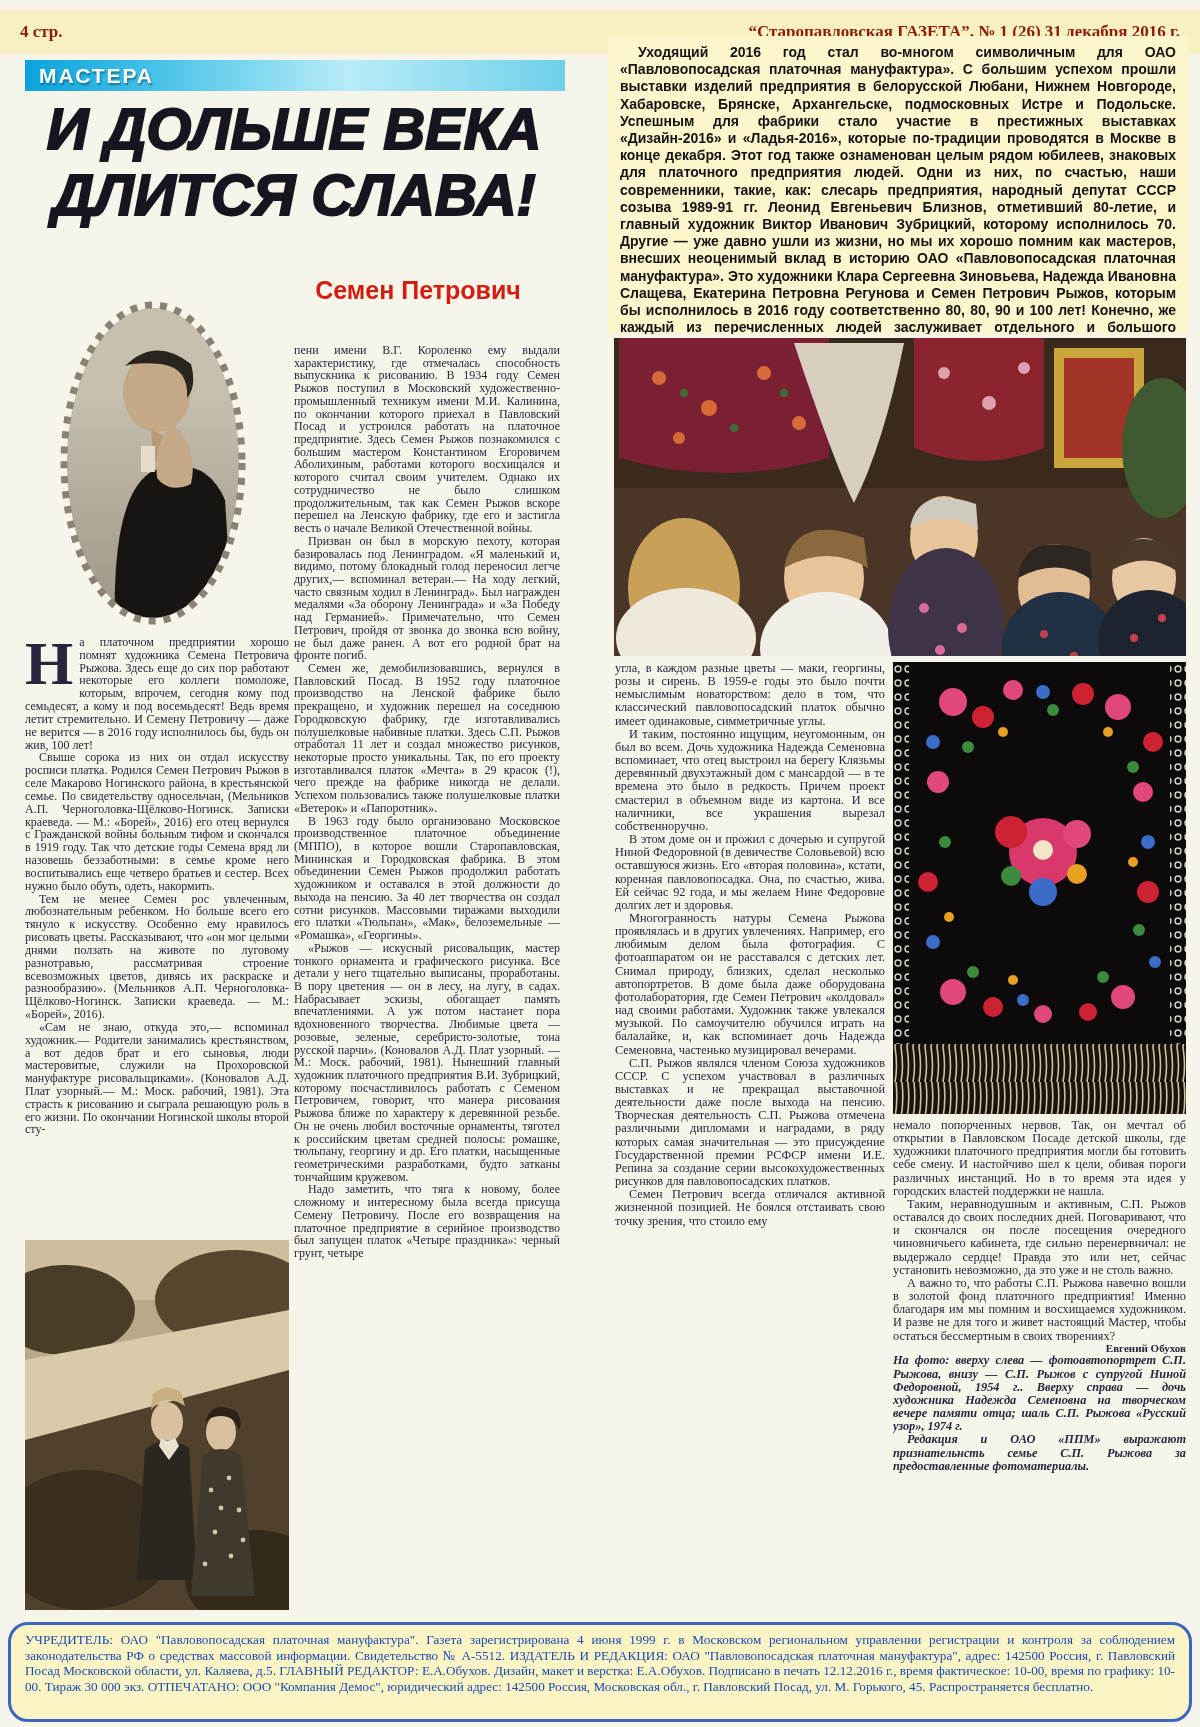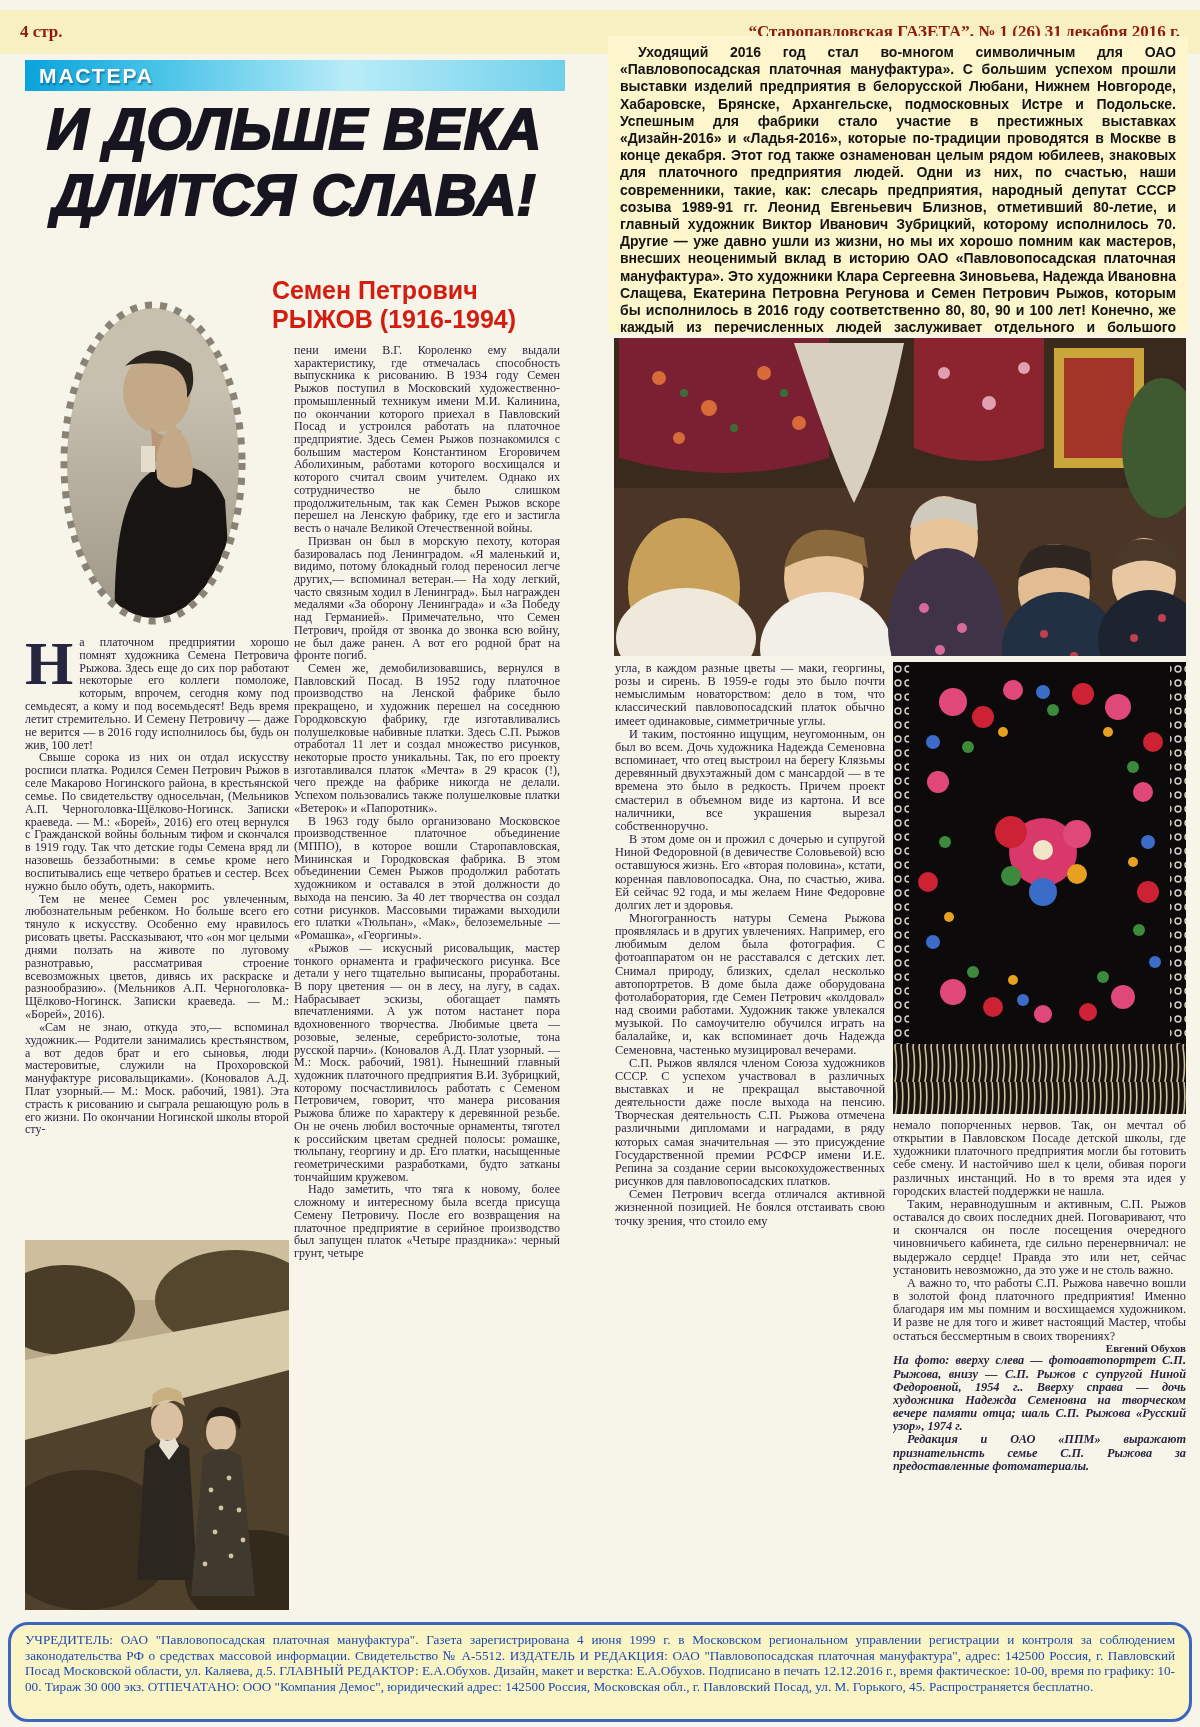--- a/index.html
+++ b/index.html
@@ -14,21 +14,21 @@
                background:linear-gradient(90deg,#0aa3dc 0%,#49c3e8 25%,#b9ecf8 60%,#6fd0ea 100%);
                display:flex;align-items:center;}
   .section-bar .lbl{margin-left:14px;font-family:"Liberation Sans",sans-serif;font-weight:900;
                     font-size:21px;letter-spacing:2px;color:#fff;text-shadow:1px 2px 2px rgba(0,60,90,.55);}
   
   .title{position:absolute;left:18px;top:96px;width:552px;text-align:center;
          font-family:"Liberation Sans",sans-serif;font-style:italic;font-weight:900;
          color:#17151f;-webkit-text-stroke:2px #17151f;}
   .title .l{font-size:58px;line-height:66px;white-space:nowrap;}
   
-  .subtitle{position:absolute;left:272px;top:276px;width:292px;
+  .subtitle{position:absolute;left:272px;top:276px;width:292px;text-align:center;
             font-family:"Liberation Sans",sans-serif;font-weight:800;color:#d21d10;line-height:29px;font-size:25px;}
   
   .tcol{position:absolute;overflow:hidden;text-align:justify;}
   .tcol p{margin:0;text-indent:14px;}
   .tcol p.cont{text-indent:0;}
   .leftcol{left:25px;top:636px;width:264px;height:599px;font-size:12px;line-height:1.07;}
   .midcol{left:294px;top:344px;width:266px;height:1266px;font-size:12px;line-height:1.06;}
   .colA{left:615px;top:662px;width:270px;height:948px;font-size:12.3px;line-height:1.07;}
   .colB{left:893px;top:662px;width:293px;height:948px;font-size:12.3px;line-height:1.07;}
   .dropcap{float:left;font-size:62px;line-height:50px;font-weight:bold;color:#26263e;
@@ -68,21 +68,20 @@
     <span class="lbl">МАСТЕРА</span>
   </div>
 
   <div class="title">
     <div class="l">И ДОЛЬШЕ ВЕКА</div>
     <div class="l">ДЛИТСЯ СЛАВА!</div>
   </div>
 
   <div class="subtitle">
     <div>Семен Петрович</div>
-    <div>РЫЖОВ (1916-1994)</div>
   </div>
 
   <div class="photo portrait">
     <svg width="196" height="334" viewBox="0 0 196 334">
       <defs>
         <clipPath id="oval">
             <ellipse cx="98" cy="167" rx="86" ry="155"></ellipse>
           </clipPath>
         <linearGradient id="pg" x1="0" y1="0" x2="0" y2="1">
           <stop offset="0" stop-color="#d8d2c2"></stop>

